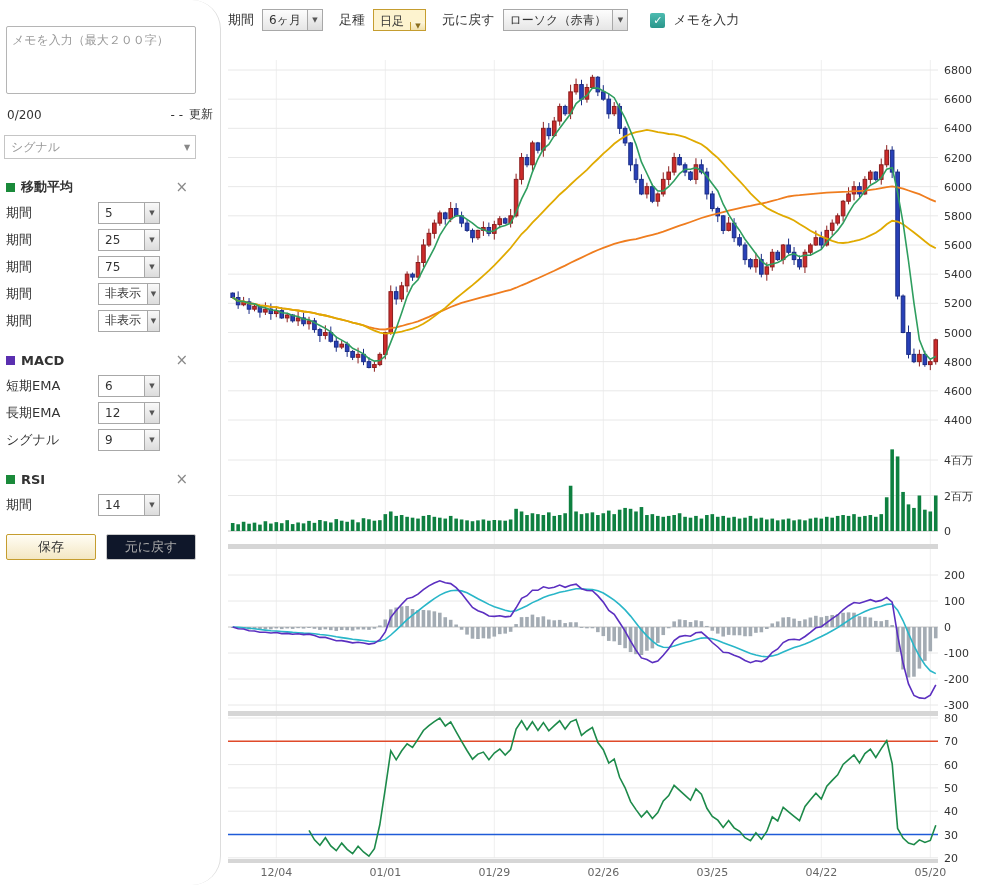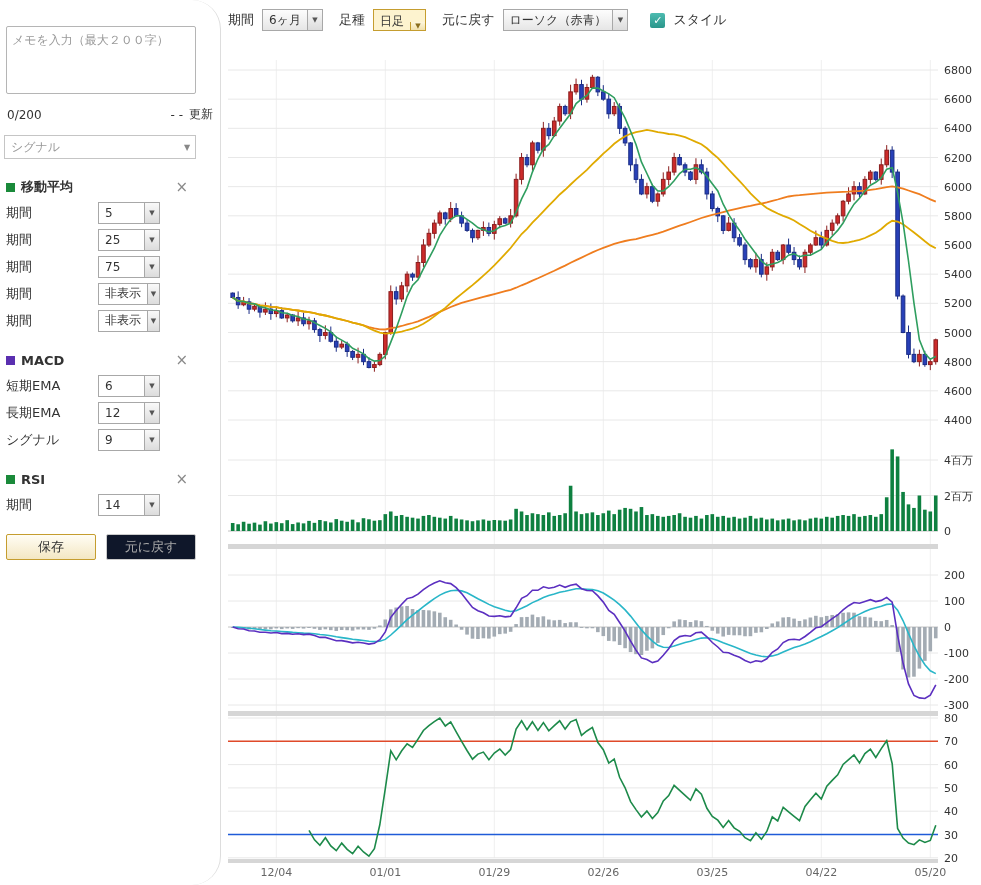--- a/index.html
+++ b/index.html
@@ -173,21 +173,21 @@
     <span class="sel gold">
       <span class="val">日足</span>
       <span class="arrow">▼</span>
     </span>
     <span class="lbl">元に戻す</span>
     <span class="sel tb">
       <span class="val">ローソク（赤青）</span>
       <span class="arrow">▼</span>
     </span>
     <span class="chk">✓</span>
-    <span>スタイル</span>
+    <span>メモを入力</span>
   </div>
 
   <div id="chart-wrap"><svg width="753" height="830" viewBox="0 0 753 830" font-family="DejaVu Sans, sans-serif">
         <line x1="48.300000000000004" y1="5" x2="48.300000000000004" y2="803" stroke="#efefef" stroke-width="1"></line>
         <text x="48.300000000000004" y="821" fill="#666" font-size="11" text-anchor="middle">12/04</text>
         <line x1="157.29999999999998" y1="5" x2="157.29999999999998" y2="803" stroke="#efefef" stroke-width="1"></line>
         <text x="157.29999999999998" y="821" fill="#666" font-size="11" text-anchor="middle">01/01</text>
         <line x1="266.3" y1="5" x2="266.3" y2="803" stroke="#efefef" stroke-width="1"></line>
         <text x="266.3" y="821" fill="#666" font-size="11" text-anchor="middle">01/29</text>
         <line x1="375.3" y1="5" x2="375.3" y2="803" stroke="#efefef" stroke-width="1"></line>

